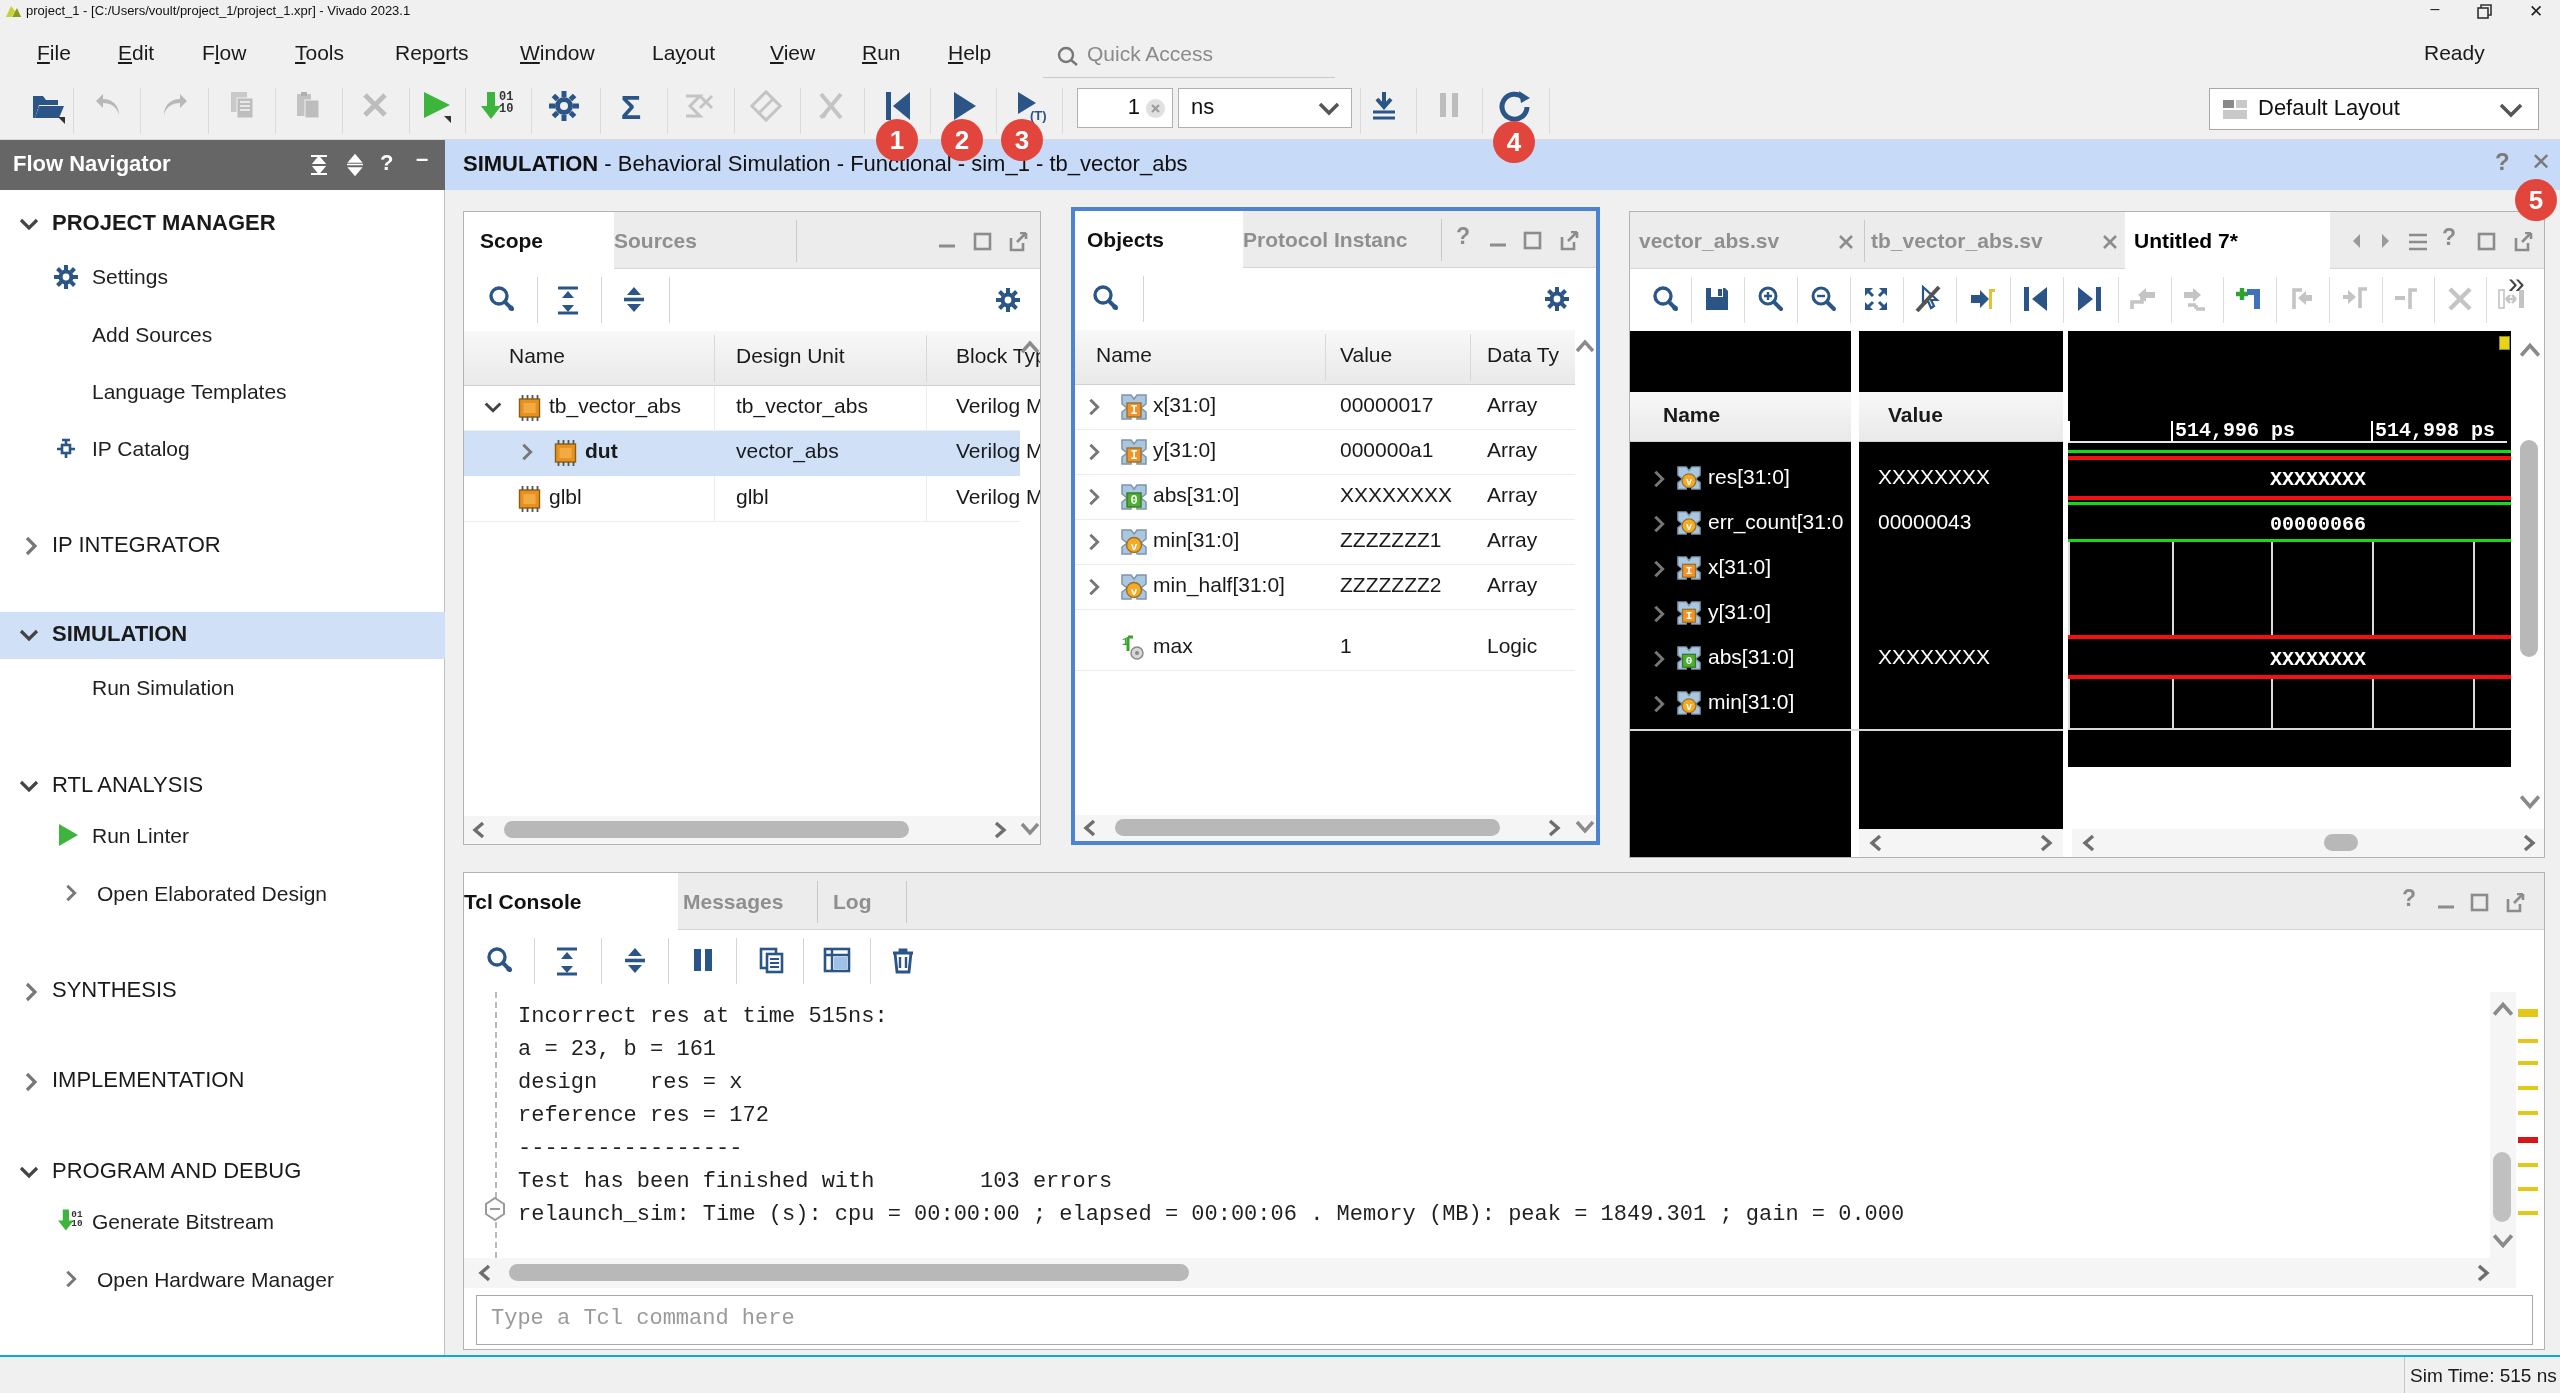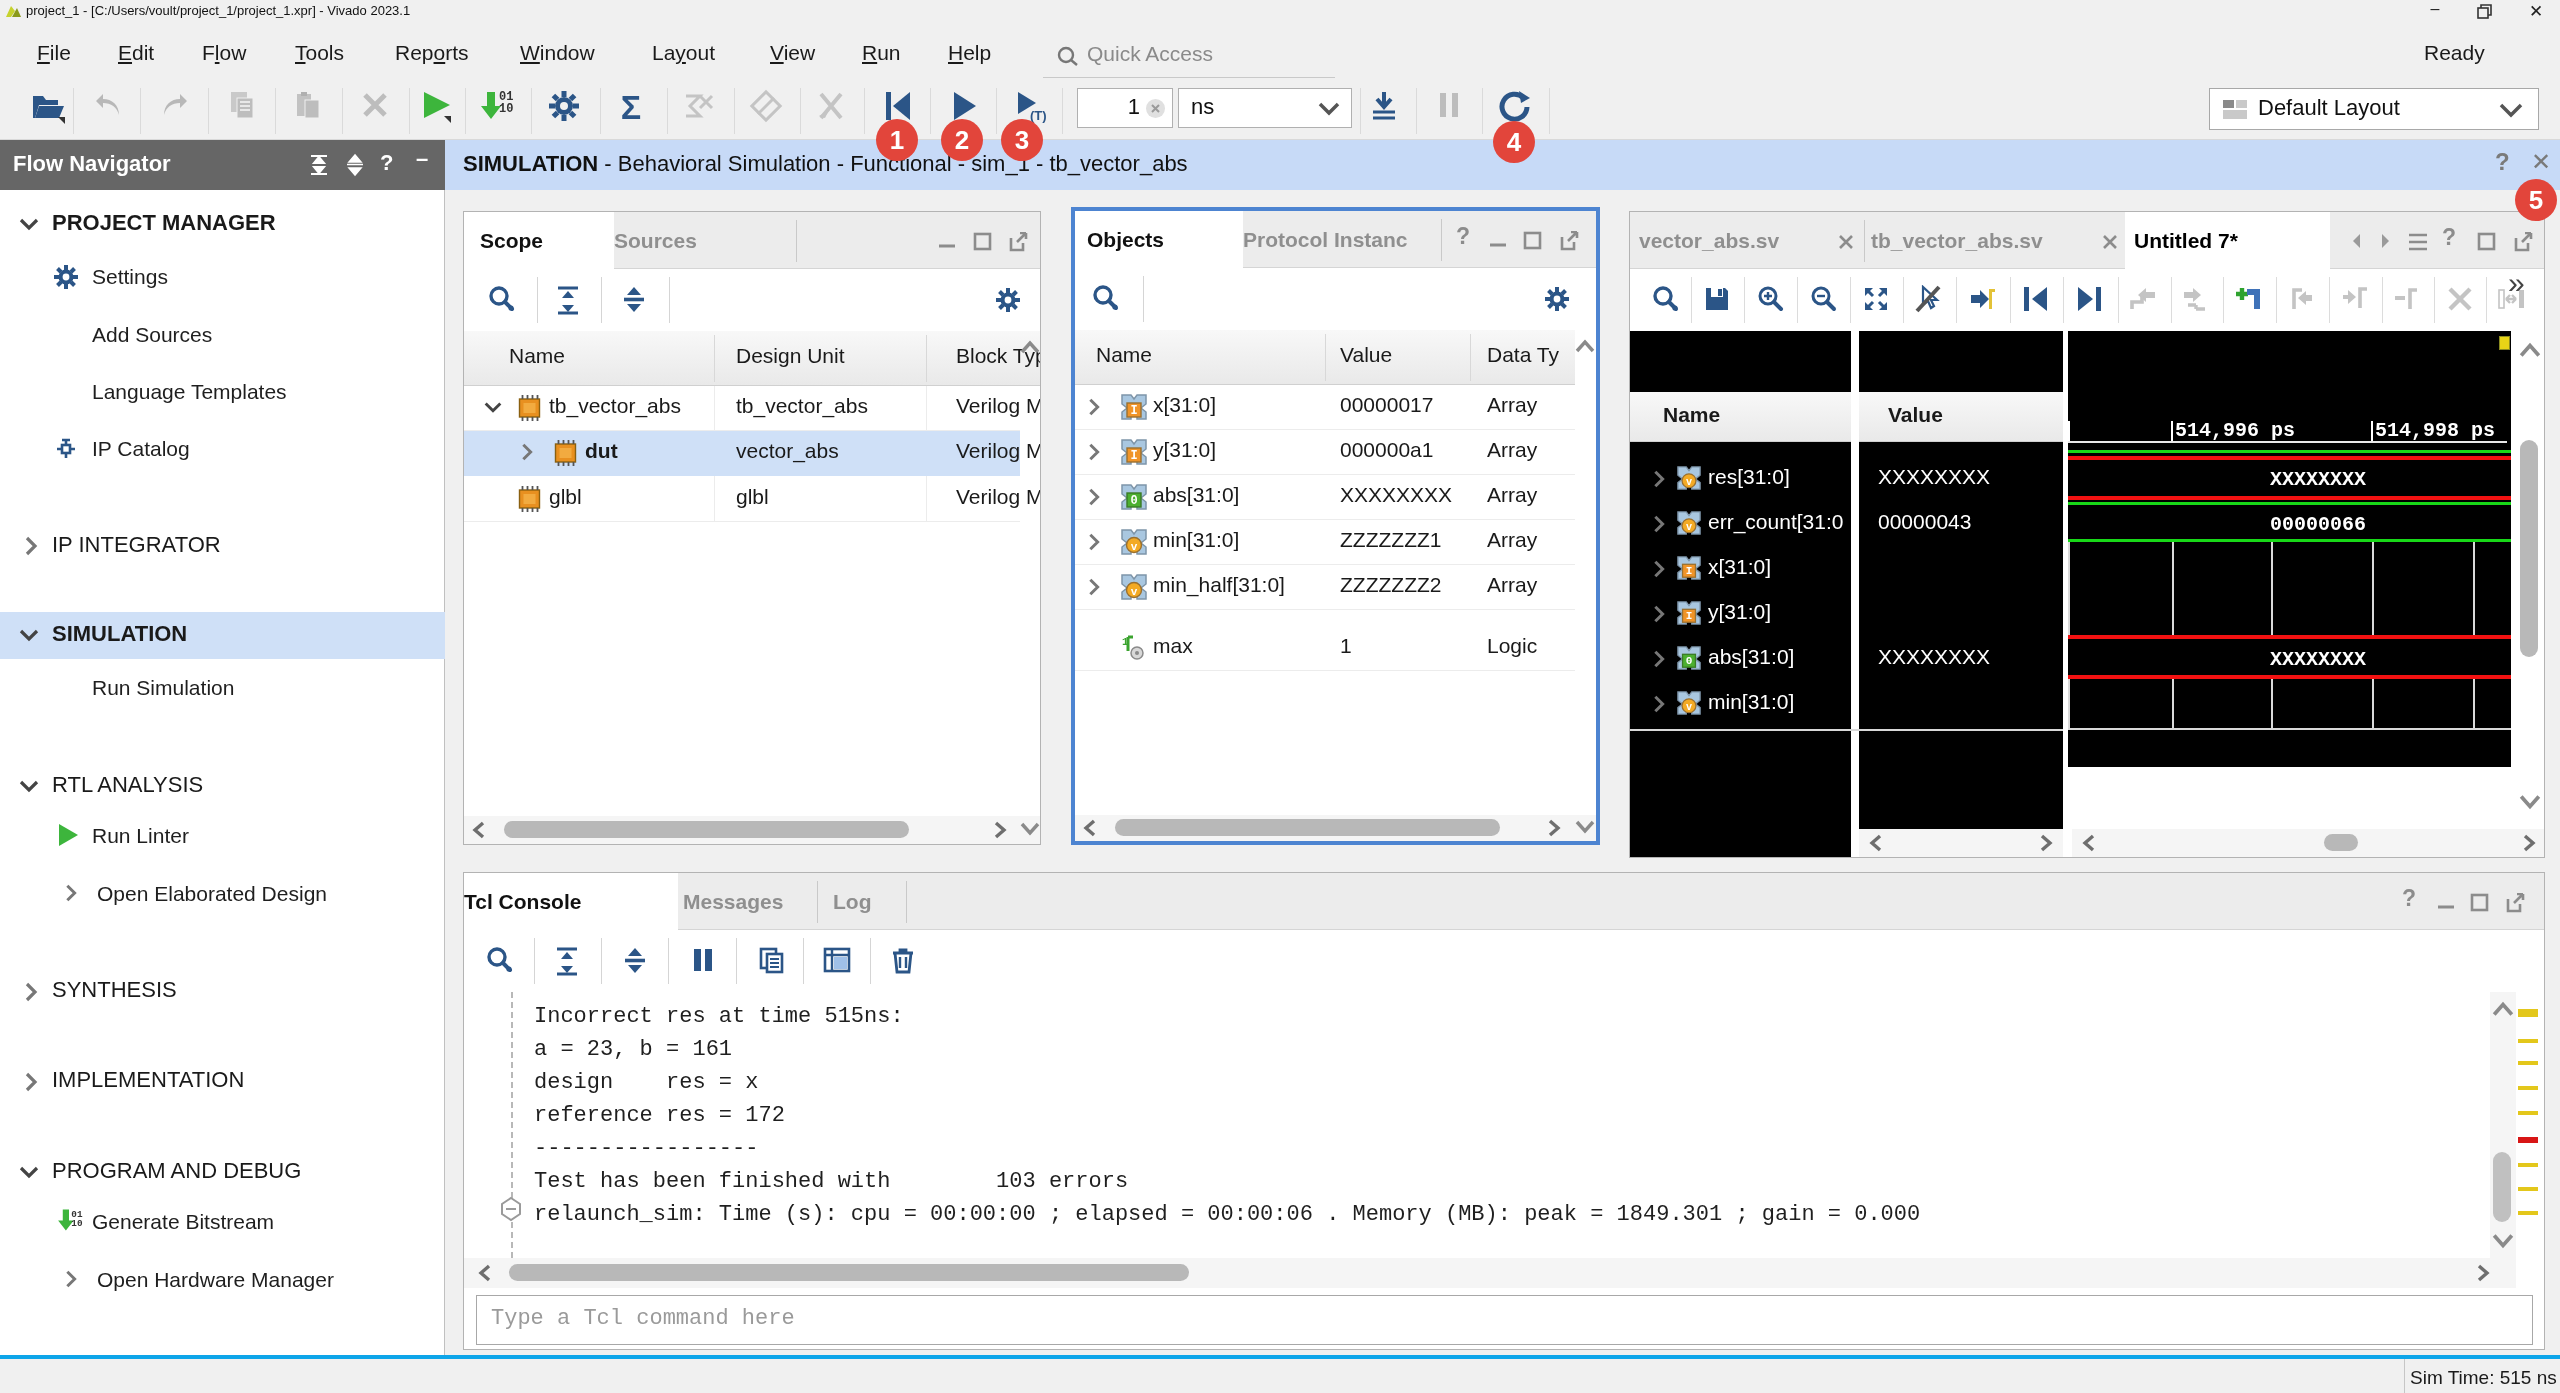--- a/index.html
+++ b/index.html
@@ -895,21 +895,21 @@
         <rect x="12" y="11" width="13" height="12" fill="#9fc0e8"></rect>
       </svg>
     <div class="abs" style="left:406px;top:8px;width:1px;height:46px;background:#d5d5d5;"></div>
     <svg class="abs" style="left:426px;top:15px" width="26" height="30" viewBox="0 0 26 30">
         <path d="M5 8 L7 27 H19 L21 8" fill="none" stroke="#2b5587" stroke-width="2.8"></path>
         <path d="M3 8 H23 M10 8 V5 H16 V8" stroke="#2b5587" stroke-width="2.8" fill="none"></path>
         <path d="M10 12 V23 M16 12 V23" stroke="#2b5587" stroke-width="2.4"></path>
       </svg>
   </div>
 
-  <div class="abs" style="left:16px;top:119px;width:2080px;height:266px;background:#fff;font-family:'Liberation Mono',monospace;font-size:22px;color:#1f1f1f;padding-left:28px;">
+  <div class="abs" style="left:0;top:119px;width:2080px;height:266px;background:#fff;font-family:'Liberation Mono',monospace;font-size:22px;color:#1f1f1f;padding-left:28px;">
     <div class="abs" style="left:31px;top:0;width:0;height:266px;border-left:2px dashed #b8b8b8;"></div>
     <svg class="abs" style="left:20px;top:204px" width="22" height="26" viewBox="0 0 22 26">
         <path d="M11 2 L20 8 V18 L11 24 L2 18 V8 Z" fill="#fff" stroke="#9a9a9a" stroke-width="2"></path>
         <path d="M6 13 H16" stroke="#9a9a9a" stroke-width="2"></path>
       </svg>
     <pre style="position:absolute;left:54px;top:8px;line-height:33px;font-family:'Liberation Mono',monospace;">Incorrect res at time 515ns:
 a = 23, b = 161
 design    res = x
 reference res = 172
 -----------------
@@ -946,21 +946,21 @@
     <svg class="abs" style="left:2010px;top:6px" width="18" height="18" viewBox="0 0 18 18">
         <path d="M5 2 L13 9 L5 16" stroke="#6e6e6e" stroke-width="3.4" fill="none"></path>
       </svg>
   </div>
 
   <div class="abs" style="left:12px;top:422px;width:2057px;height:50px;border:1px solid #a8a8a8;background:#fff;">
     <div class="abs" style="left:14px;top:10px;font-family:'Liberation Mono',monospace;font-size:22px;color:#9a9a9a;">Type a Tcl command here</div>
   </div>
 </div>
 
-<div class="abs" style="left:0;top:1355px;width:2560px;height:38px;background:#f0f0f0;border-top:4px solid #0ea5e9;">
+<div class="abs" style="left:0;top:1355px;width:2560px;height:38px;background:#f0f0f0;border-top:2px solid #0ea5e9;">
   <div class="abs" style="left:2404px;top:0;width:156px;height:38px;border-left:1px solid #c6c6c6;"></div>
   <div class="abs" style="left:2410px;top:8px;font-size:19px;">Sim Time: 515 ns</div>
 </div>
 
 <div class="badge" style="left:876px;top:119px;">1</div>
 <div class="badge" style="left:941px;top:119px;">2</div>
 <div class="badge" style="left:1001px;top:119px;">3</div>
 <div class="badge" style="left:1493px;top:121px;">4</div>
 <div class="badge" style="left:2515px;top:179px;">5</div>
 

